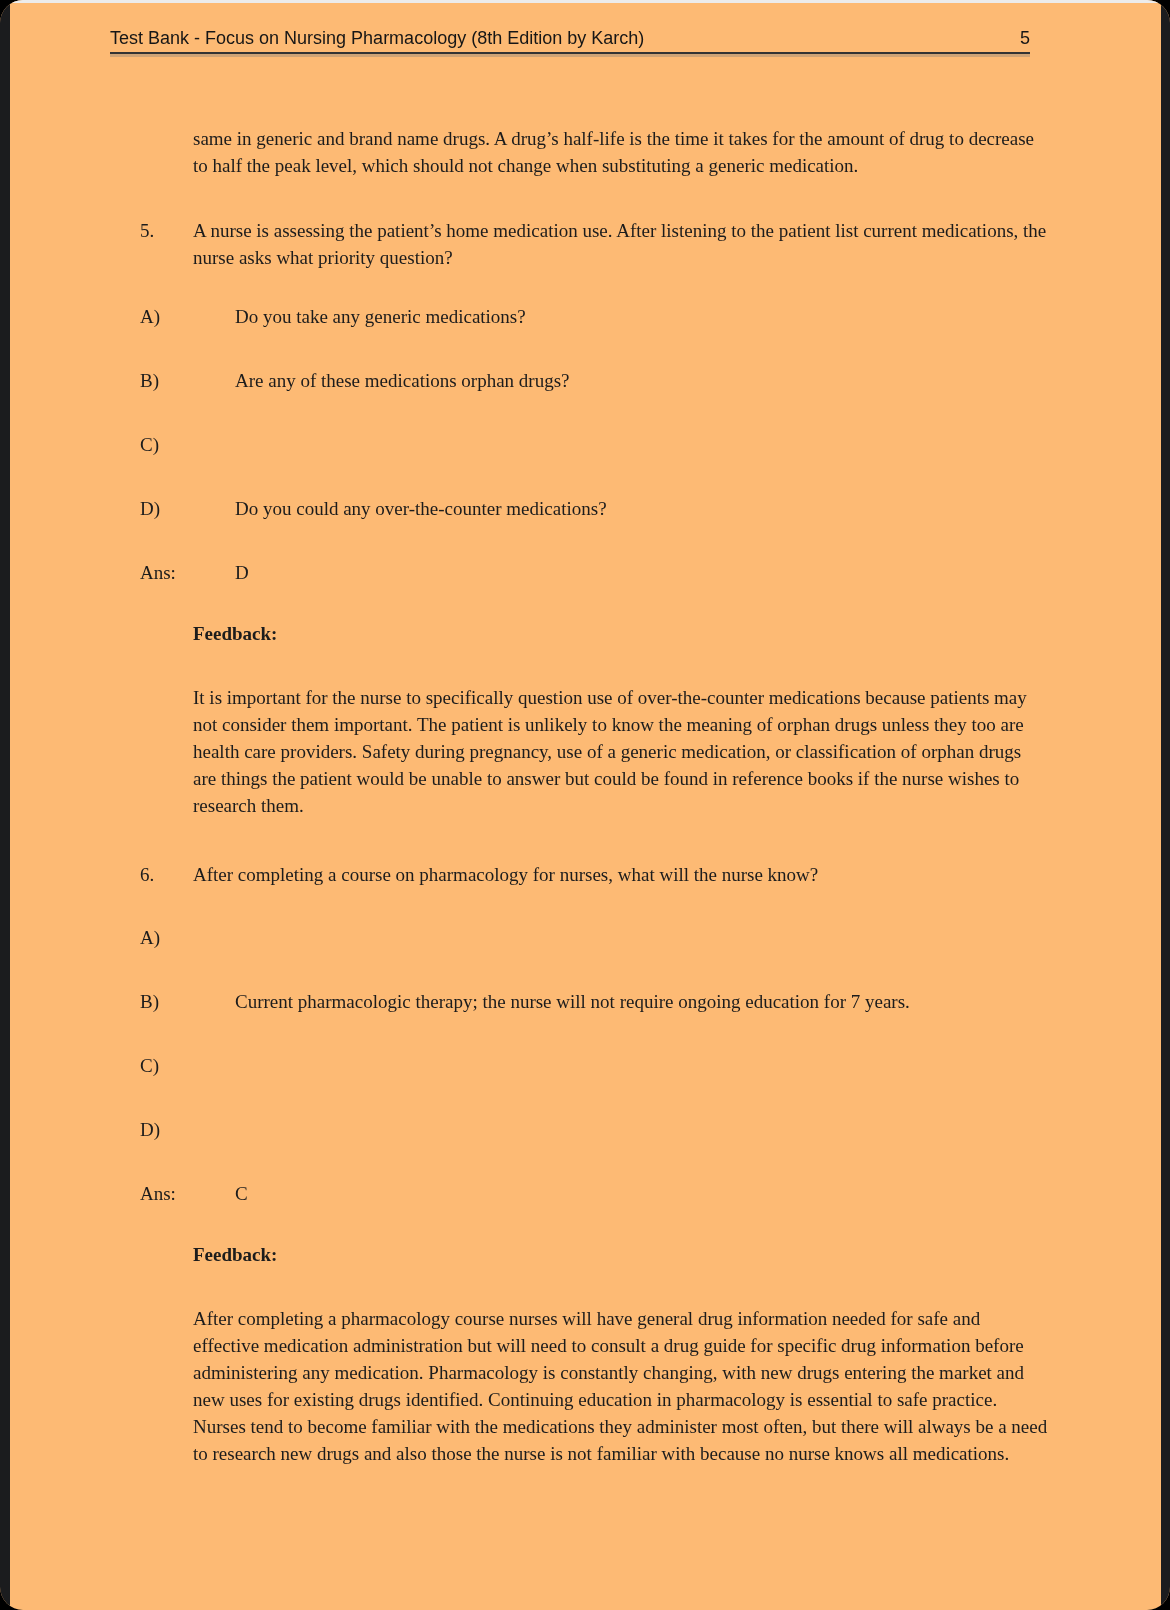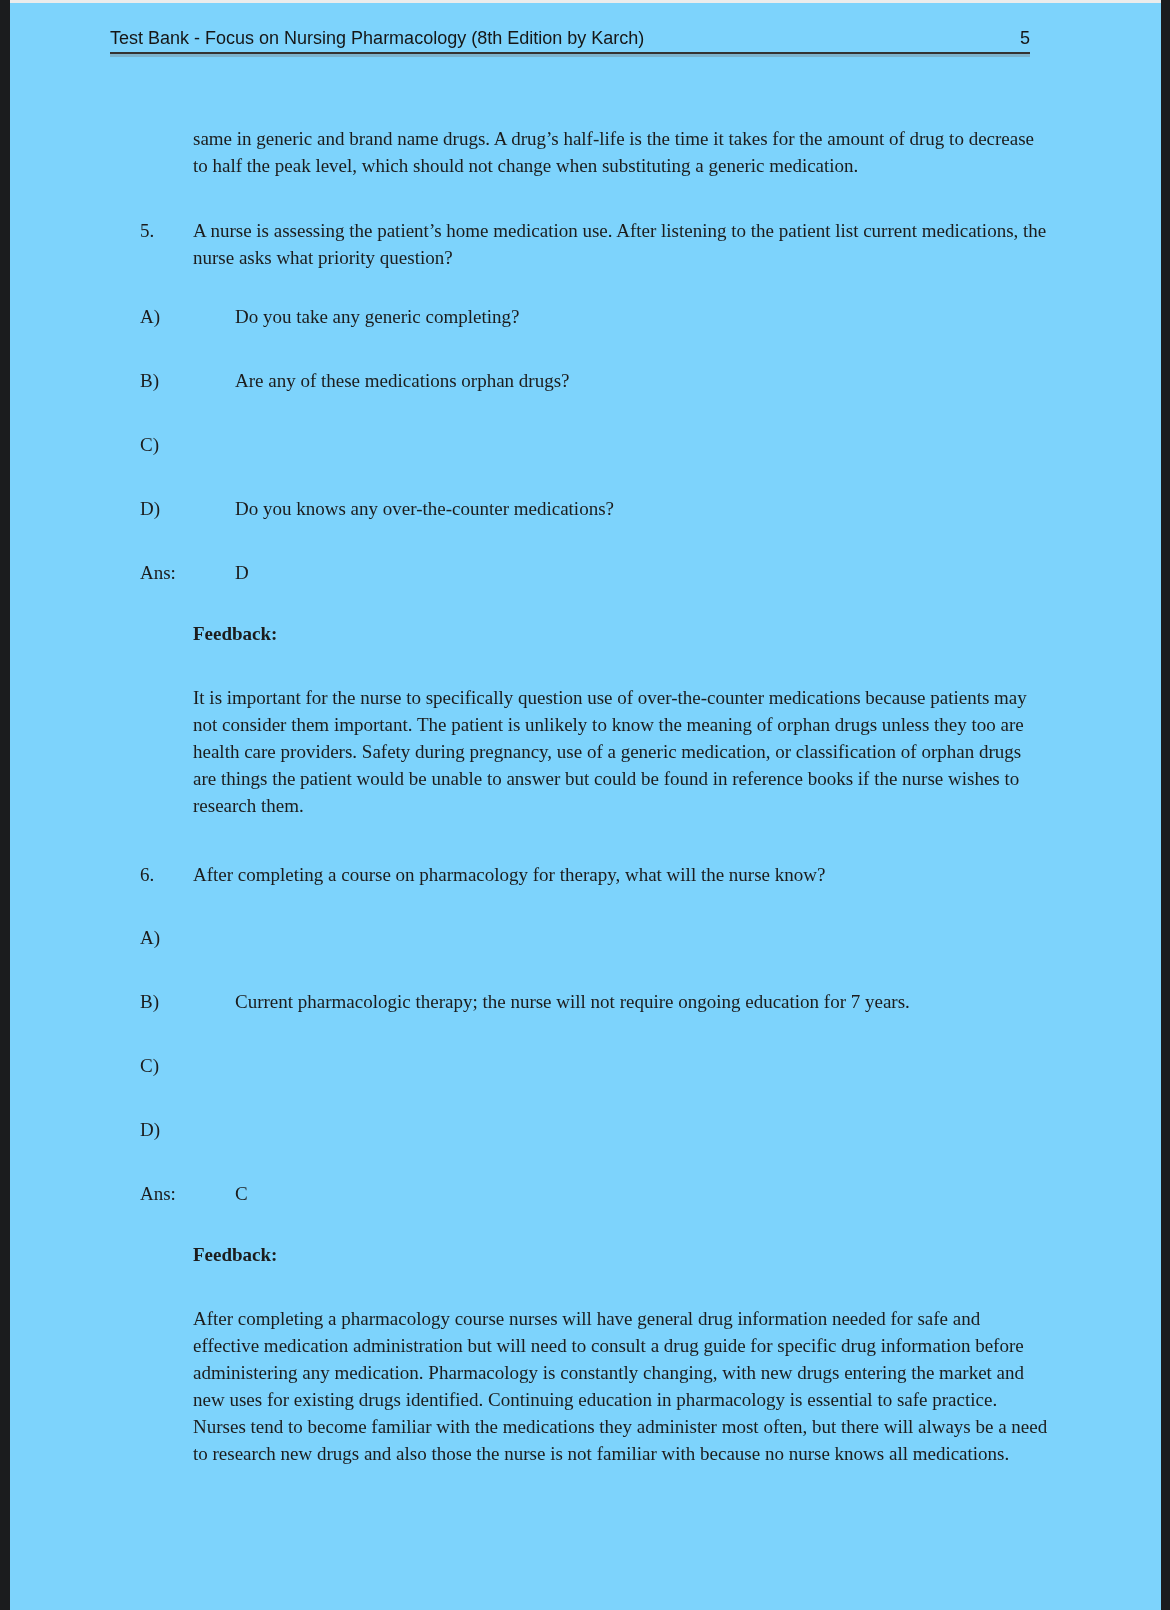--- a/index.html
+++ b/index.html
@@ -1,22 +1,23 @@
 <!DOCTYPE html>
 <html><head>
 <meta charset="utf-8">
 <style>
   html,body{margin:0;padding:0;background:#000;}
   .screen{
     position:relative;
     width:1170px;height:1610px;
-    background:#7dd3fc;
+    background:#fdba74;
     overflow:hidden;
     font-family:"Liberation Serif", serif;
     color:#1c1c1c;
+    border-radius:23px;
   }
   .edge-bar{position:absolute;top:0;bottom:0;background:#1b1c1e;}
   .edge-left{left:0;width:10px;}
   .edge-right{right:0;width:9px;}
   .edge-top{position:absolute;top:0;left:10px;right:9px;height:3px;background:#ececec;}
 
   .header{
     position:absolute;left:110px;right:140px;top:28px;
     display:flex;justify-content:space-between;align-items:flex-end;
     font-family:"Liberation Sans", sans-serif;
@@ -53,45 +54,45 @@
 
     <p class="blk indent-q" style="top:109px">same in generic and brand name drugs. A drug’s half-life is the time it takes for the amount of drug to decrease to half the peak level, which should not change when substituting a generic medication.</p>
 
     <div class="blk row row-q" style="top:201px">
       <span class="lbl">5.</span>
       <span>A nurse is assessing the patient’s home medication use. After listening to the patient list current medications, the nurse asks what priority question?</span>
     </div>
 
     <div class="blk row row-opt" style="top:287px">
       <span class="lbl">A)</span>
-      <span>Do you take any generic completing?</span>
+      <span>Do you take any generic medications?</span>
     </div>
     <div class="blk row row-opt" style="top:351px">
       <span class="lbl">B)</span>
       <span>Are any of these medications orphan drugs?</span>
     </div>
     <div class="blk row row-opt" style="top:415px">
       <span class="lbl">C)</span>
     </div>
     <div class="blk row row-opt" style="top:479px">
       <span class="lbl">D)</span>
-      <span>Do you knows any over-the-counter medications?</span>
+      <span>Do you could any over-the-counter medications?</span>
     </div>
 
     <div class="blk row row-opt" style="top:543px">
       <span class="lbl">Ans:</span>
       <span>D</span>
     </div>
 
     <p class="blk indent-q fb-label" style="top:604px">Feedback:</p>
     <p class="blk indent-q" style="top:668px">It is important for the nurse to specifically question use of over-the-counter medications because patients may not consider them important. The patient is unlikely to know the meaning of orphan drugs unless they too are health care providers. Safety during pregnancy, use of a generic medication, or classification of orphan drugs are things the patient would be unable to answer but could be found in reference books if the nurse wishes to research them.</p>
 
     <div class="blk row row-q" style="top:845px">
       <span class="lbl">6.</span>
-      <span>After completing a course on pharmacology for therapy, what will the nurse know?</span>
+      <span>After completing a course on pharmacology for nurses, what will the nurse know?</span>
     </div>
 
     <div class="blk row row-opt" style="top:908px">
       <span class="lbl">A)</span>
     </div>
     <div class="blk row row-opt" style="top:972px">
       <span class="lbl">B)</span>
       <span>Current pharmacologic therapy; the nurse will not require ongoing education for 7 years.</span>
     </div>
     <div class="blk row row-opt" style="top:1036px">

